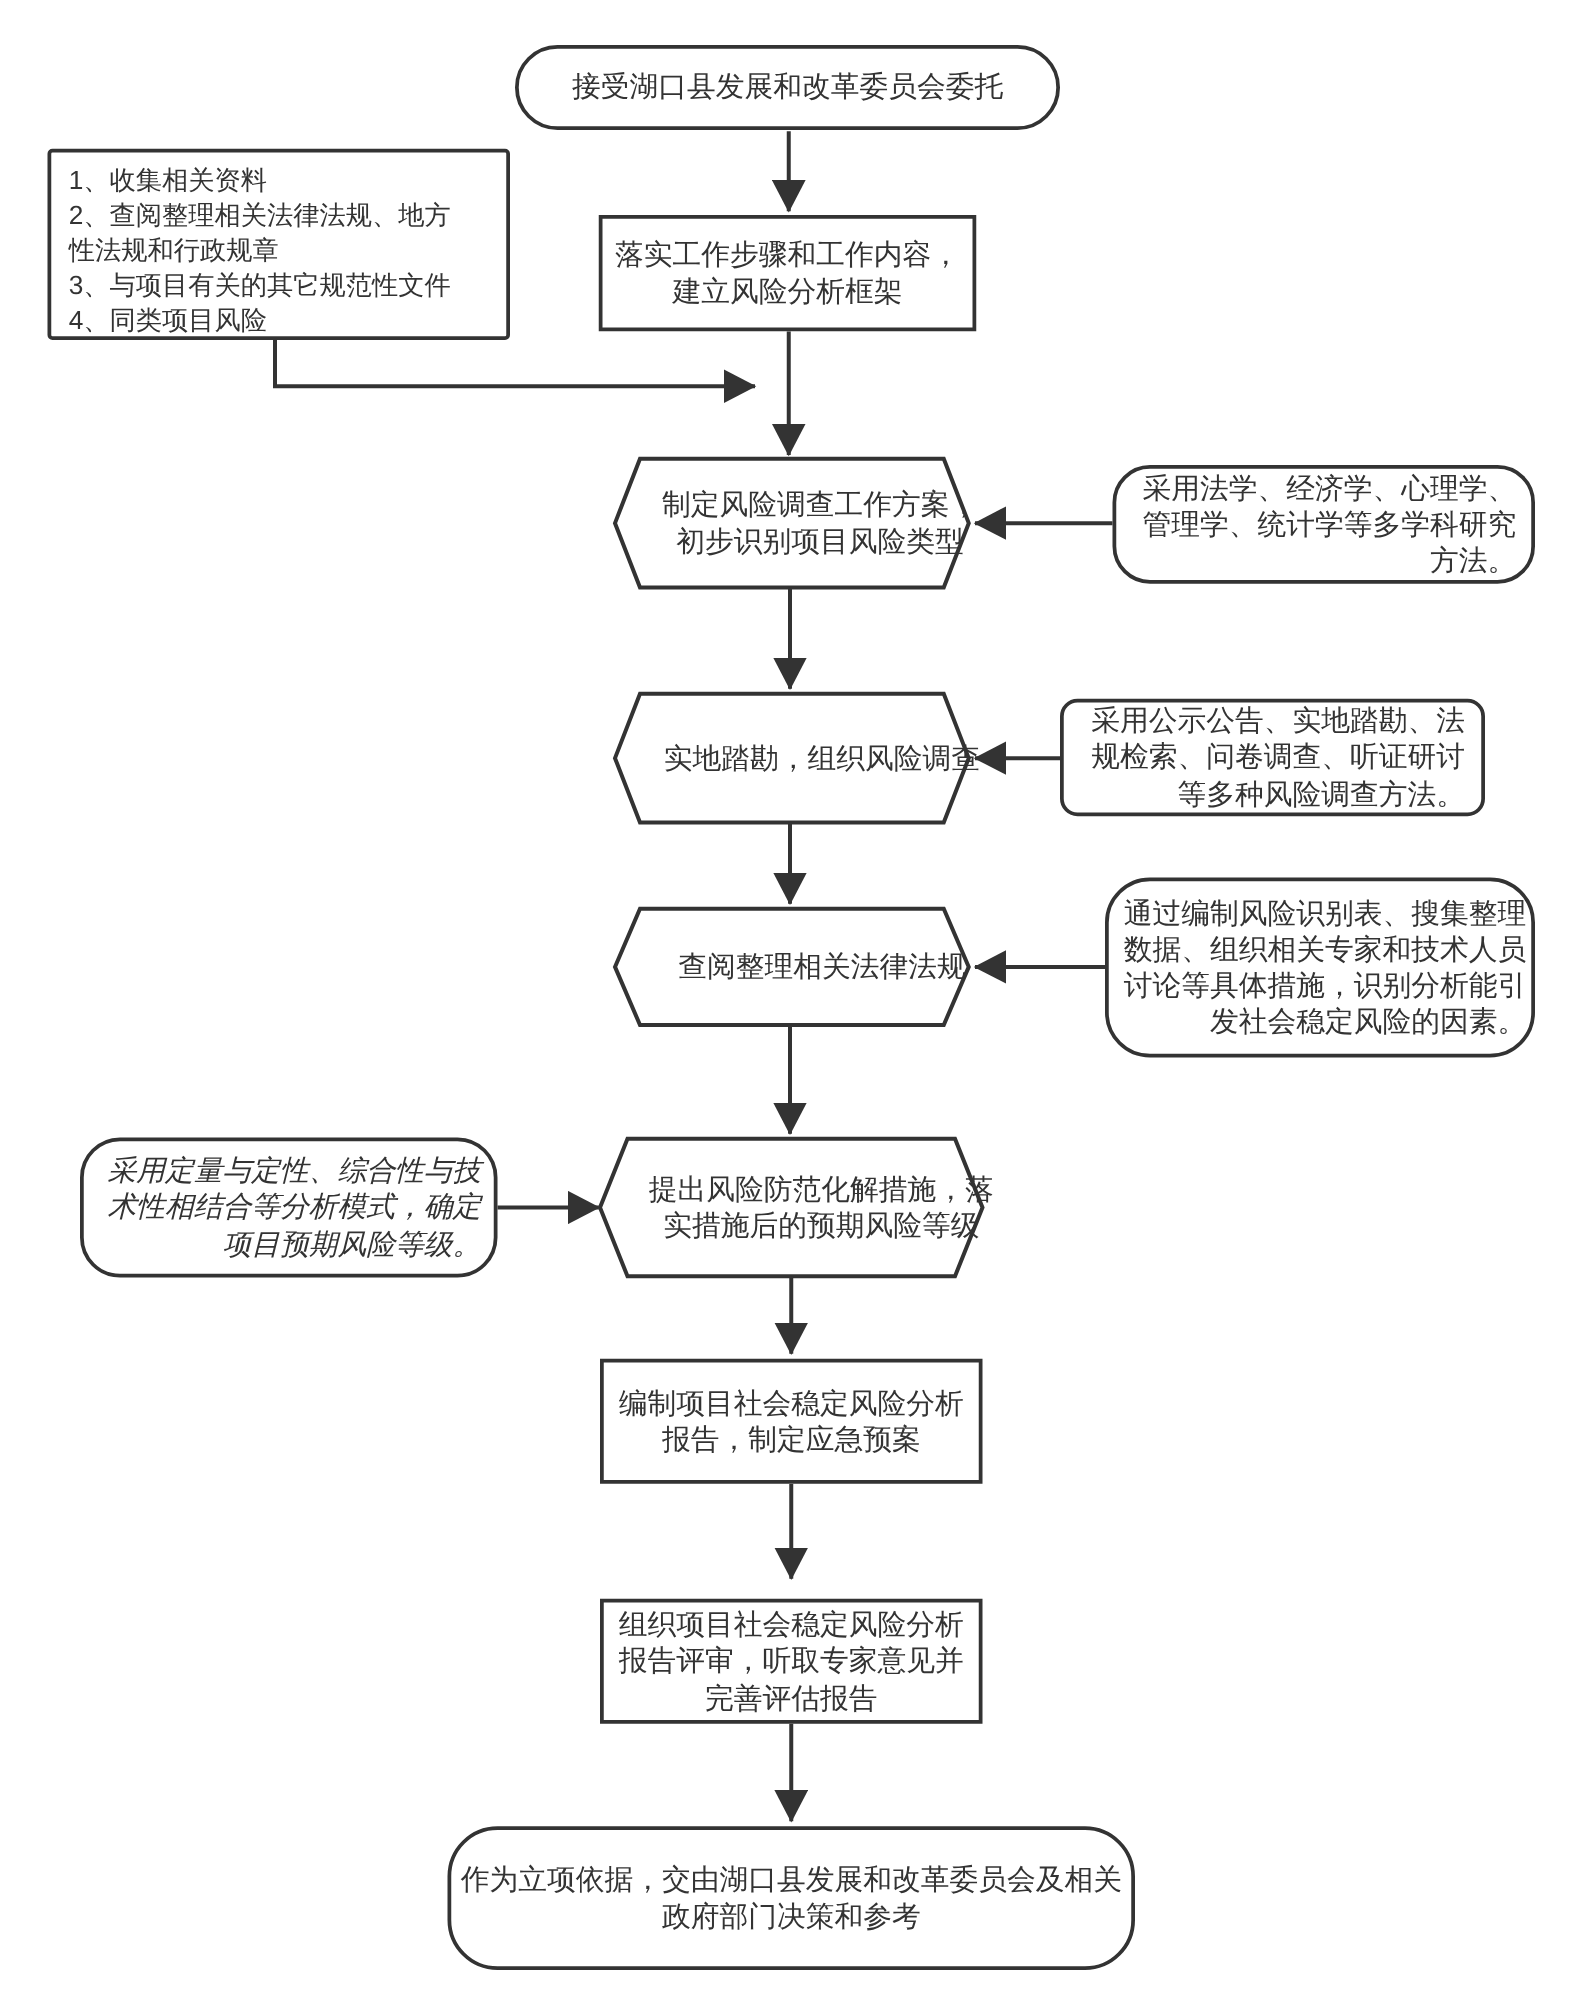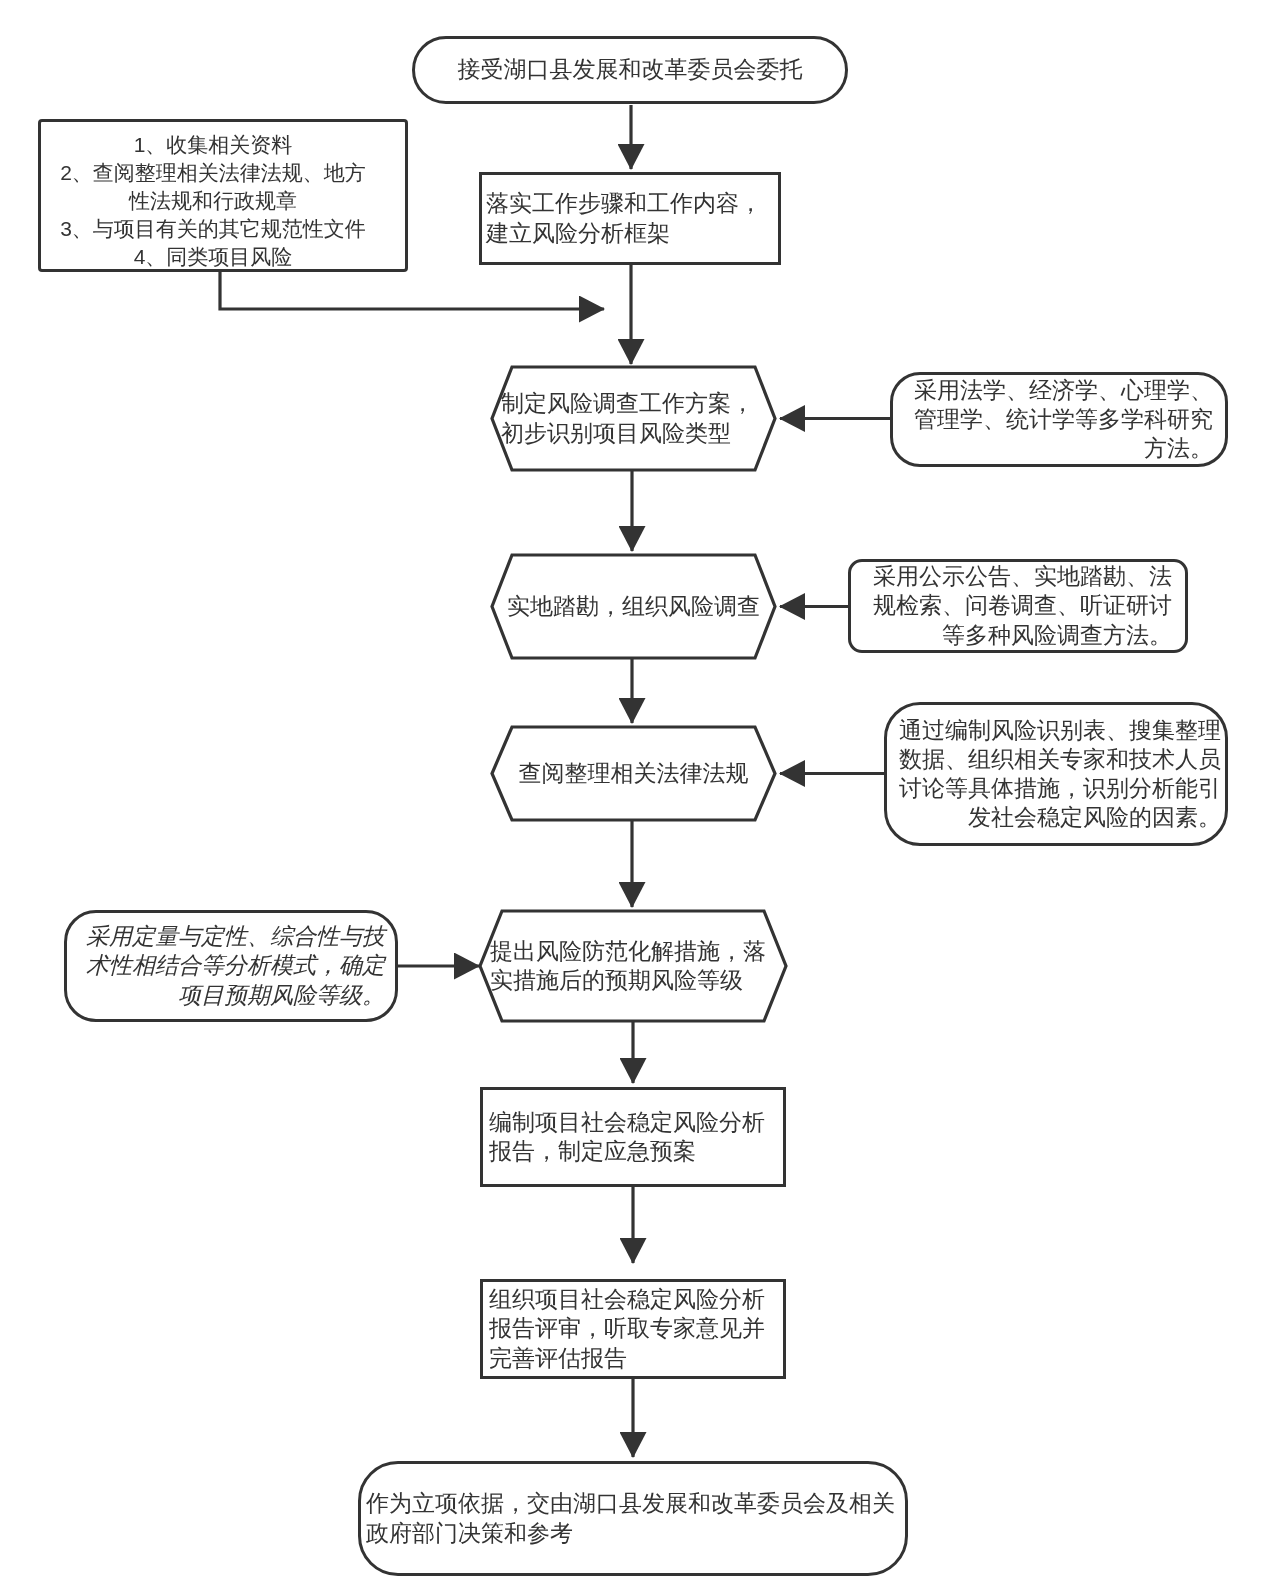--- a/index.html
+++ b/index.html
@@ -5,45 +5,45 @@
   html,body{margin:0;padding:0;background:#ffffff;}
   .canvas{
     position:relative;width:1269px;height:1593px;background:#ffffff;
     font-family:"Liberation Sans","DejaVu Sans",sans-serif;color:#333333;
     overflow:hidden;
   }
   svg.wires{position:absolute;left:0;top:0;width:1269px;height:1593px;}
   .node{
     position:absolute;box-sizing:border-box;background:#ffffff;
     display:flex;align-items:center;justify-content:center;
-    font-size:23px;line-height:1.28;color:#333333;
+    text-align:center;font-size:23px;line-height:1.28;color:#333333;
   }
   .rect{border:3px solid #333333;}
   .stadium{border:3px solid #333333;}
-  .hex-label{position:absolute;background:transparent;border:none;}
+  .hex-label{position:absolute;background:transparent;border:none;margin-left:24px;}
   .note{justify-content:flex-start;text-align:right;line-height:1.27;}
   
   .n-start{left:412px;top:36px;width:436px;height:68px;border-radius:34px;}
   .n-materials{
     left:38px;top:119px;width:370px;height:153px;border:3px solid #333333;border-radius:4px;
     display:block;padding:9px 34px 8px 14px;font-size:21px;line-height:1.33;text-align:left;
   }
   .n-step1{left:479px;top:172px;width:302px;height:93px;padding:12px 4px;}
   .h1-label{left:501px;top:367px;width:262px;height:103px;}
   .n-note1{left:890px;top:372px;width:338px;height:95px;border-radius:30px;padding:0 12px;}
   .h2-label{left:492px;top:555px;width:283px;height:103px;}
   .n-note2{left:848px;top:559px;width:340px;height:94px;border-radius:14px;padding:0 13px;}
   .h3-label{left:492px;top:727px;width:283px;height:93px;}
   .n-note3{left:884px;top:702px;width:344px;height:144px;border-radius:36px;padding:0 4px;}
   .n-note4{left:64px;top:910px;width:334px;height:112px;border-radius:32px;padding:0 10px;font-style:italic;}
   .h4-label{left:490px;top:911px;width:286px;height:110px;}
   .n-step2{left:480px;top:1087px;width:306px;height:100px;padding:0 6px;}
   .n-step3{left:480px;top:1267px;width:306px;height:100px;padding:0 6px;margin-top:12px;}
   .n-end{left:358px;top:1461px;width:550px;height:115px;border-radius:40px;padding:0 5px;}
-  .m-item{display:block;text-align:center;}
+  .m-item{display:block;}
 </style>
 </head>
 <body>
 
 <div class="canvas">
 
   <svg class="wires" viewBox="0 0 1269 1593" xmlns="http://www.w3.org/2000/svg">
     <defs>
       <marker id="arw" markerUnits="userSpaceOnUse" markerWidth="27" markerHeight="27" refX="25" refY="13.5" orient="auto">
         <path d="M0,0 L26,13.5 L0,27 Z" fill="#333333"></path>

